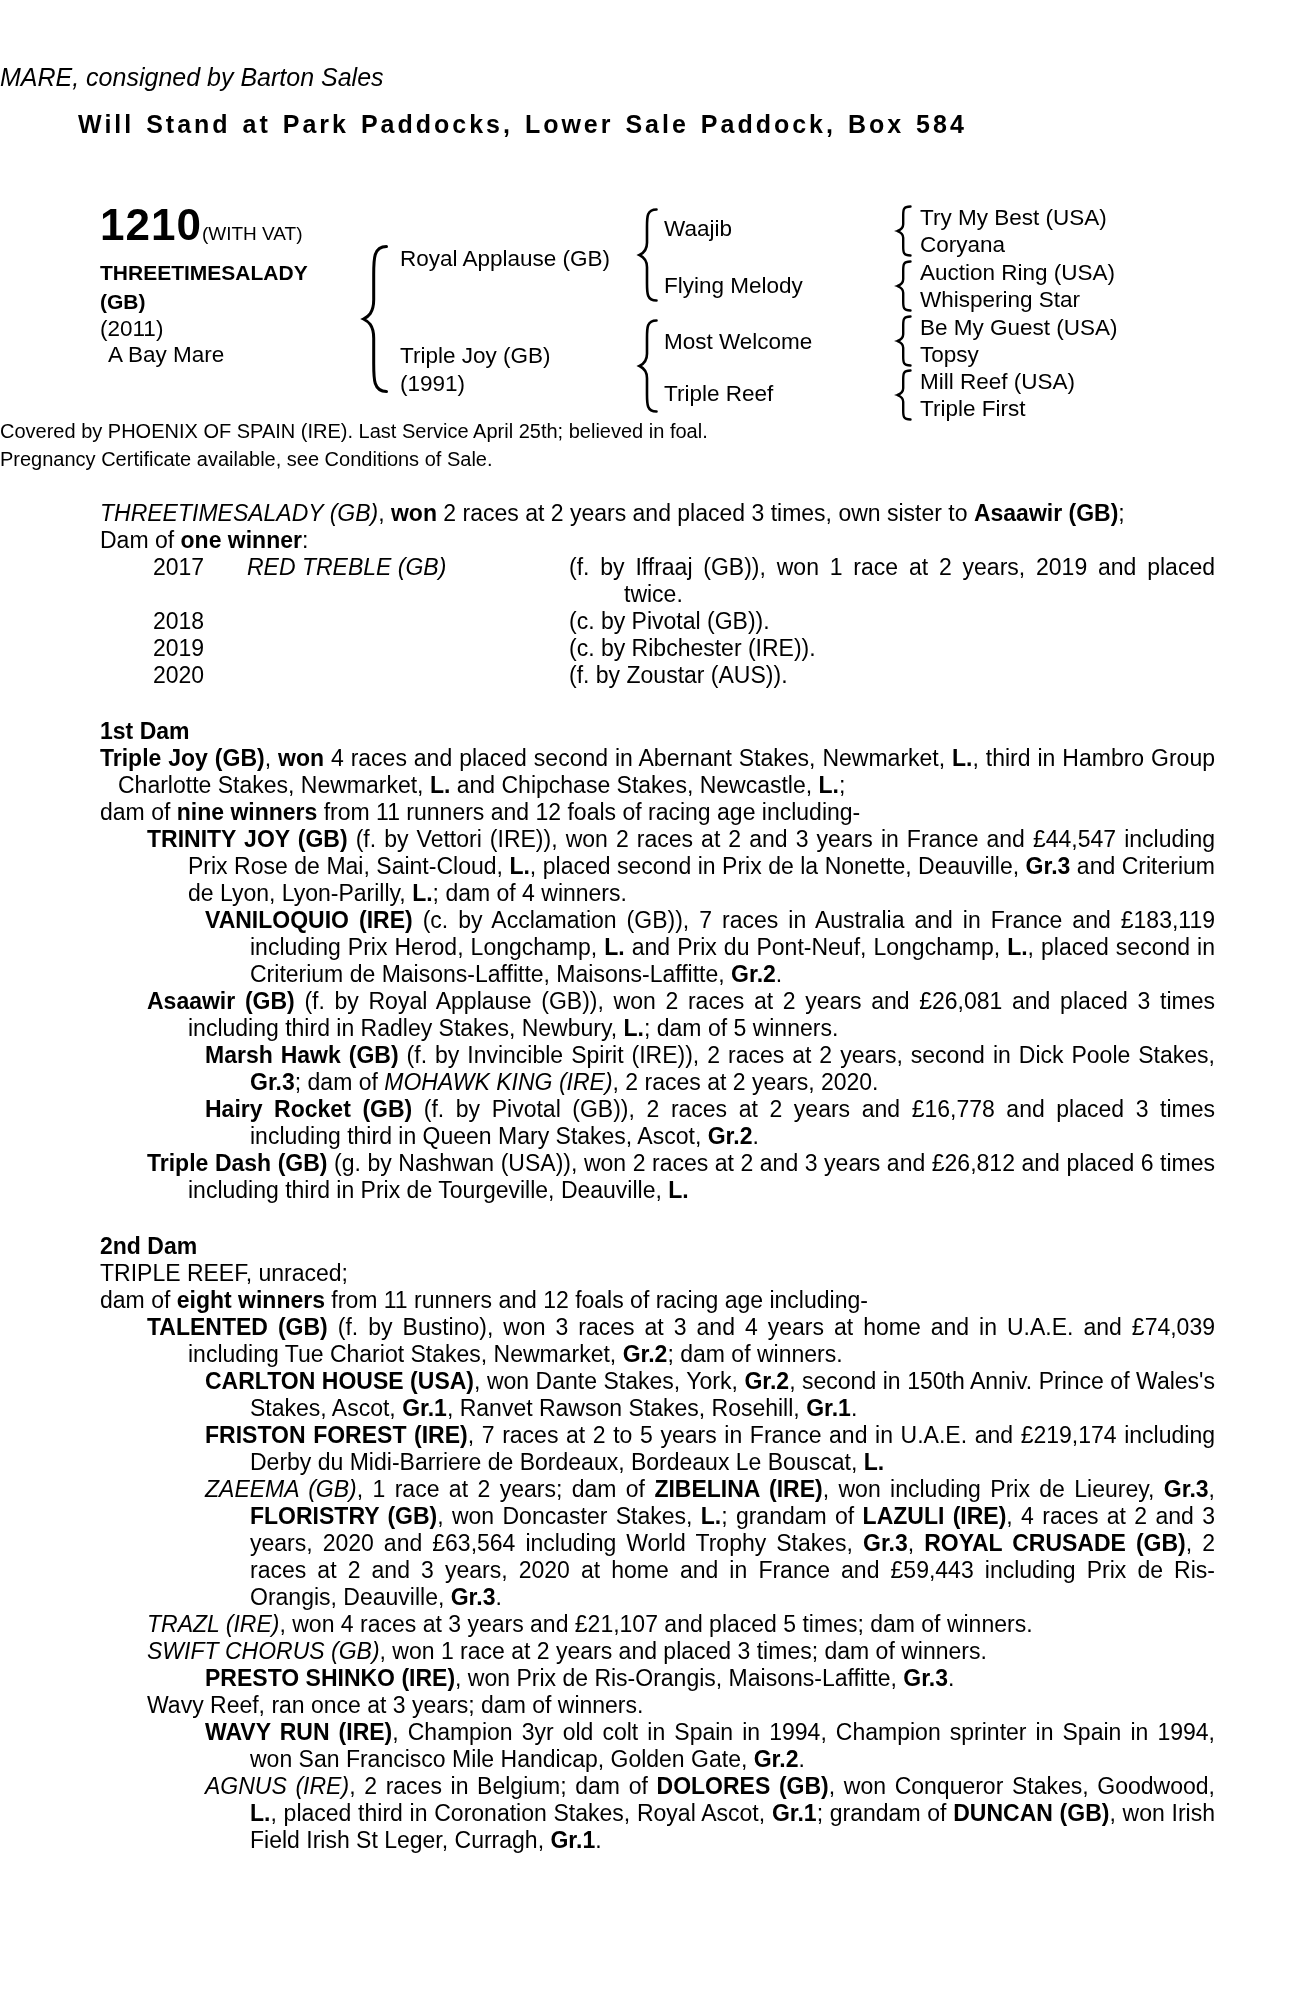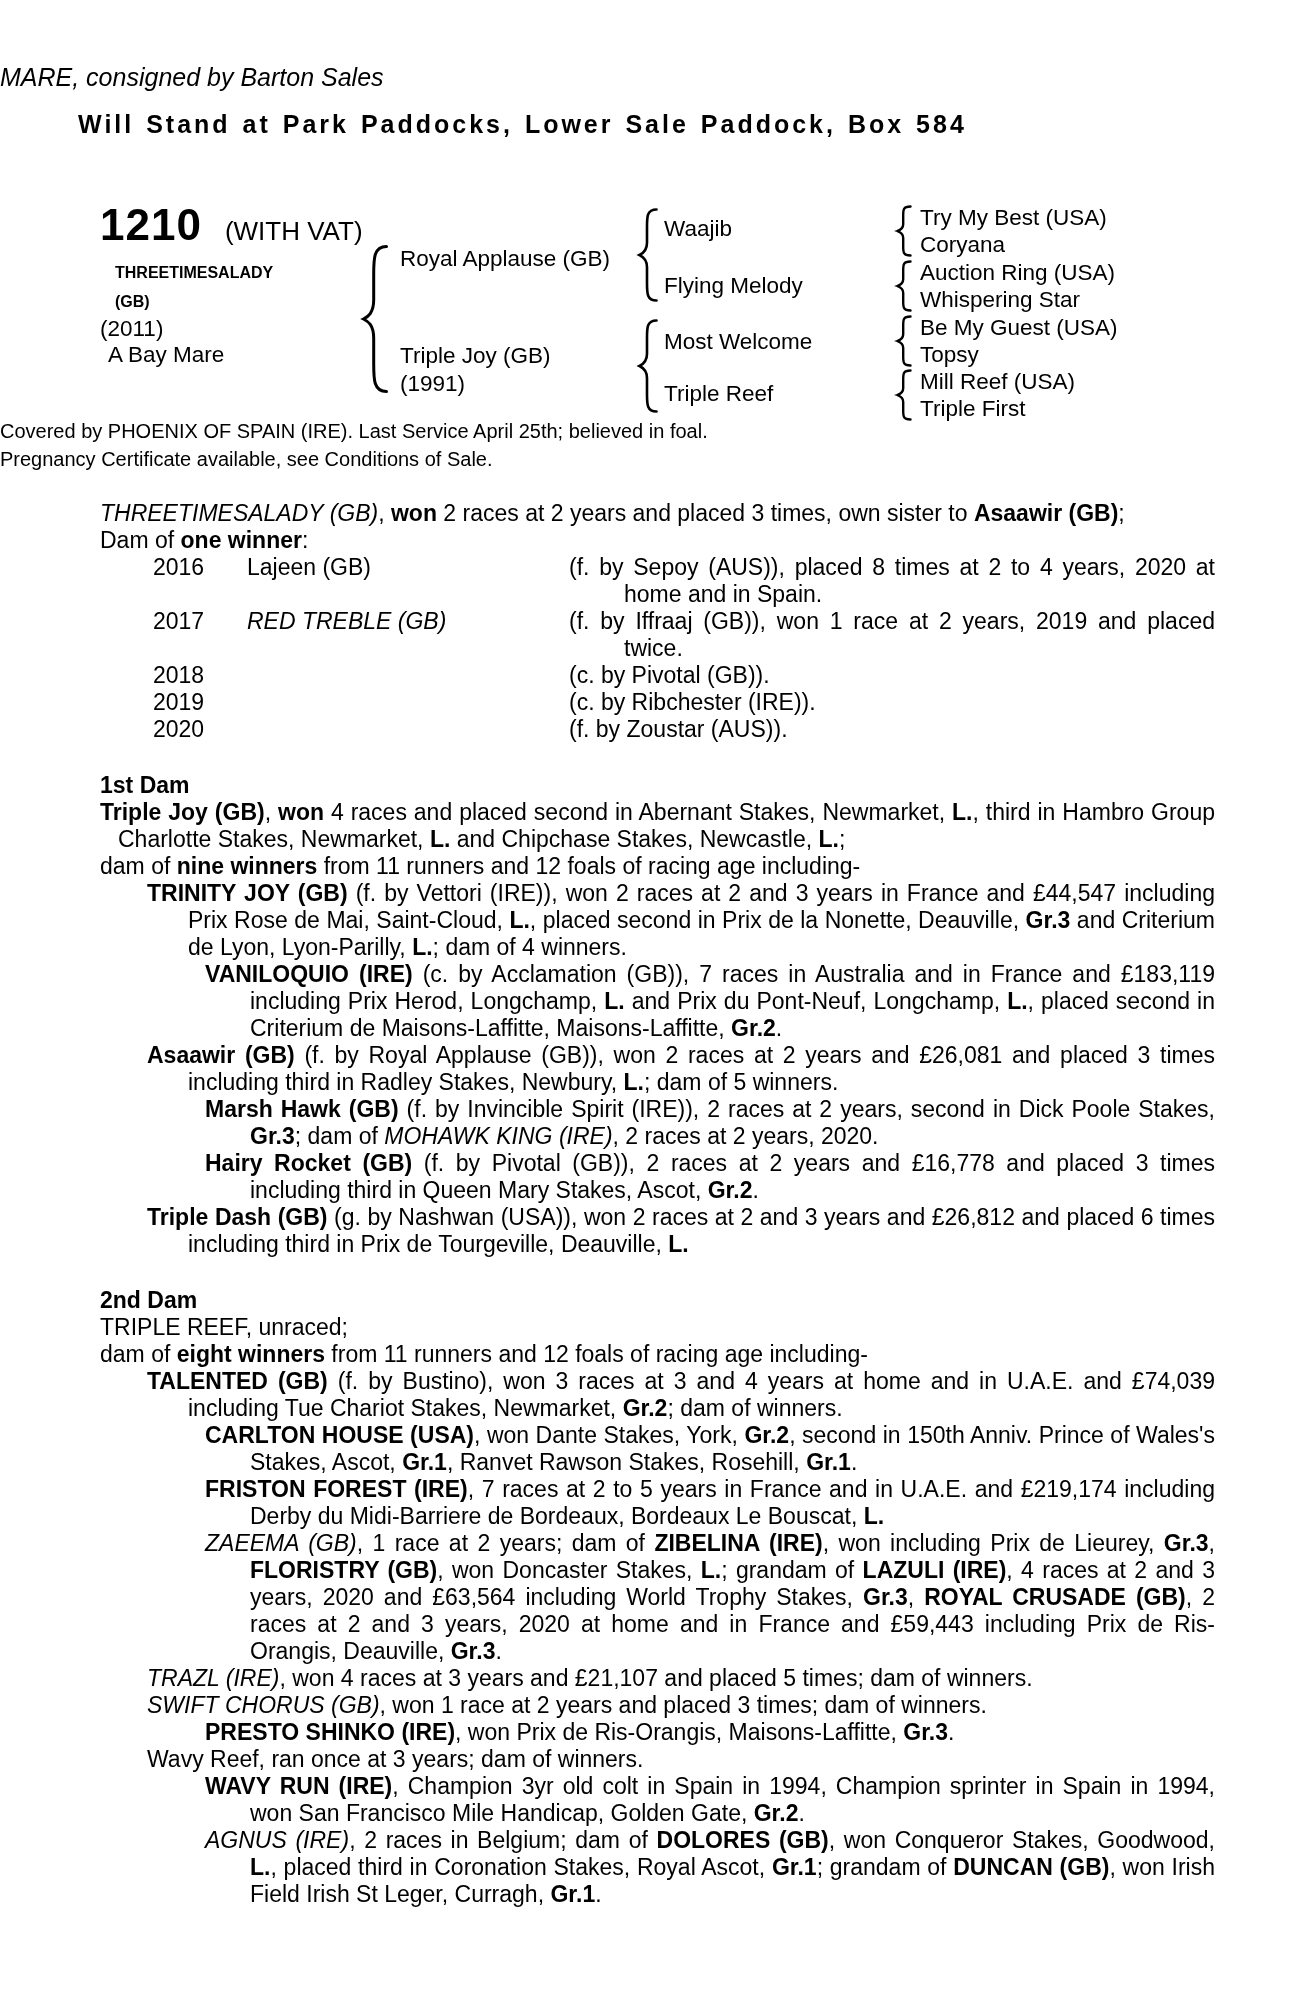--- a/index.html
+++ b/index.html
@@ -11,22 +11,22 @@
   }
   .abs{position:absolute}
   
   #title{top:62px;left:0;width:1314px;text-align:left;font-style:italic;font-size:25px;line-height:30px}
   #stand{top:110px;left:78px;font-weight:bold;font-size:25px;letter-spacing:3px;word-spacing:2px;white-space:nowrap}
   
   #ped{top:200px;left:100px;width:1115px;height:228px}
   #ped .pl{position:absolute;font-size:22.5px;line-height:27px;white-space:nowrap}
   #lot-line{top:11px;left:0;white-space:nowrap}
   #lot-number{font-size:44px;font-weight:bold;letter-spacing:1px}
-  #lot-vat{font-size:26px;margin-left:23px}
-  .lotname{position:absolute;left:15px;font-size:16px;font-weight:bold;line-height:26px;white-space:nowrap}
+  #lot-vat{font-size:19px;margin-left:0}
+  .lotname{position:absolute;left:0;font-size:21px;font-weight:bold;line-height:26px;white-space:nowrap}
   svg.brace{position:absolute;overflow:visible}
   
   #covered{top:417px;left:0;width:1314px;text-align:left;font-size:20px;line-height:28px}
   
   #bodycol{position:absolute;top:500px;left:100px;width:1115px;font-size:23px;line-height:27px}
   .para{text-align:justify}
   .m{padding-left:40px;text-indent:-40px}
   .m1{padding-left:18px;text-indent:-18px}
   .l0{padding-left:0;text-indent:0}
   .l1{padding-left:88px;text-indent:-41px}
@@ -116,25 +116,20 @@
 
 <div id="bodycol">
   <div>
       <div class="para m"><span class="i">THREETIMESALADY (GB)</span><span>, </span><span class="b">won</span><span> 2 races at 2 years and placed 3 times, own sister to </span><span class="b">Asaawir (GB)</span><span>;</span></div>
     </div>
   <div>
       <div class="para l0"><span>Dam of </span><span class="b">one winner</span><span>:</span></div>
     </div>
   <div>
       <div class="prow">
-        <div class="pyear">2016</div>
-        <div class="pname">Lajeen (GB)</div>
-        <div class="pdesc">(f. by Sepoy (AUS)), placed 8 times at 2 to 4 years, 2020 at home and in Spain.</div>
-      </div>
-      <div class="prow">
         <div class="pyear">2017</div>
         <div class="pname i">RED TREBLE (GB)</div>
         <div class="pdesc">(f. by Iffraaj (GB)), won 1 race at 2 years, 2019 and placed twice.</div>
       </div>
       <div class="prow">
         <div class="pyear">2018</div>
         <div class="pname"></div>
         <div class="pdesc">(c. by Pivotal (GB)).</div>
       </div>
       <div class="prow">

